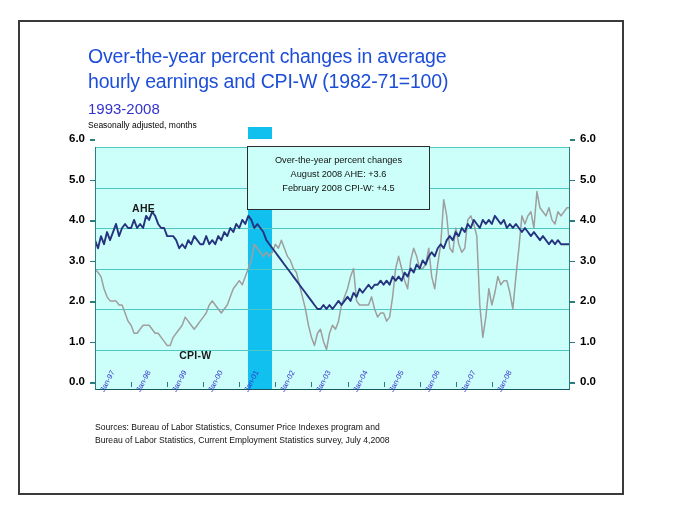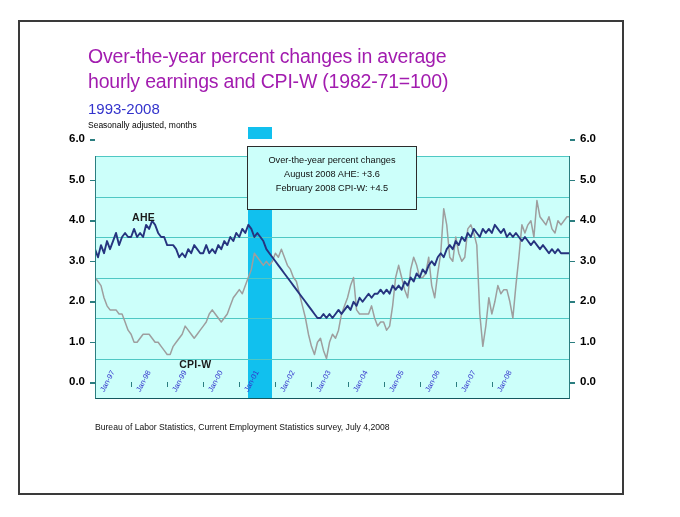--- a/index.html
+++ b/index.html
@@ -29,21 +29,21 @@
     background: #ffffff;
   }
 
   
   #title-block {
     position: absolute;
     left: 88px; top: 44px;
     width: 470px;
   }
   .title-line {
-    color: #a21caf;
+    color: #1d4ed8;
     font-size: 19.5px;
     line-height: 25px;
     letter-spacing: -0.2px;
     white-space: nowrap;
   }
   #subtitle-years {
     position: absolute;
     left: 88px; top: 100px;
     color: #3333CC;
     font-size: 15px;
@@ -52,21 +52,21 @@
   #axis-note {
     position: absolute;
     left: 88px; top: 120px;
     color: #000000;
     font-size: 8.5px;
   }
 
   
   #plot-wrap {
     position: absolute;
-    left: 95px; top: 156px;
+    left: 95px; top: 147px;
     width: 475px; height: 243px;
   }
   #plot-bg {
     position: absolute;
     left: 0; top: 0;
     width: 100%; height: 100%;
     background: #CCFFFA;
   }
   #recession-band {
     position: absolute;
@@ -135,21 +135,21 @@
     font-size: 10.5px;
     font-weight: bold;
     color: #1a1a1a;
     letter-spacing: 0.3px;
   }
 
   
   #callout {
     position: absolute;
     left: 247px; top: 146px;
-    width: 170px; height: 64px;
+    width: 183px; height: 64px;
     background: #CCFFFA;
     border: 1.2px solid #2c2c2c;
     box-sizing: border-box;
     padding-top: 6px;
   }
   .callout-line {
     text-align: center;
     font-size: 9.2px;
     color: #111;
     line-height: 14px;
@@ -262,15 +262,16 @@
       <div class="xtick-label" style="left: 494.835px; top: 389px;">Jan-08</div>
     </div>
 
   <div id="callout">
     <div class="callout-line">Over-the-year percent changes</div>
     <div class="callout-line">August 2008 AHE: +3.6</div>
     <div class="callout-line">February 2008 CPI-W: +4.5</div>
   </div>
 
   <div id="footer">
+    <div class="footer-line">Sources:  Bureau of Labor Statistics, Consumer Price Indexes program and</div>
     <div class="footer-line">Bureau of Labor Statistics, Current Employment Statistics survey, July 4,2008</div>
   </div>
 </div>
 
 </body></html>

